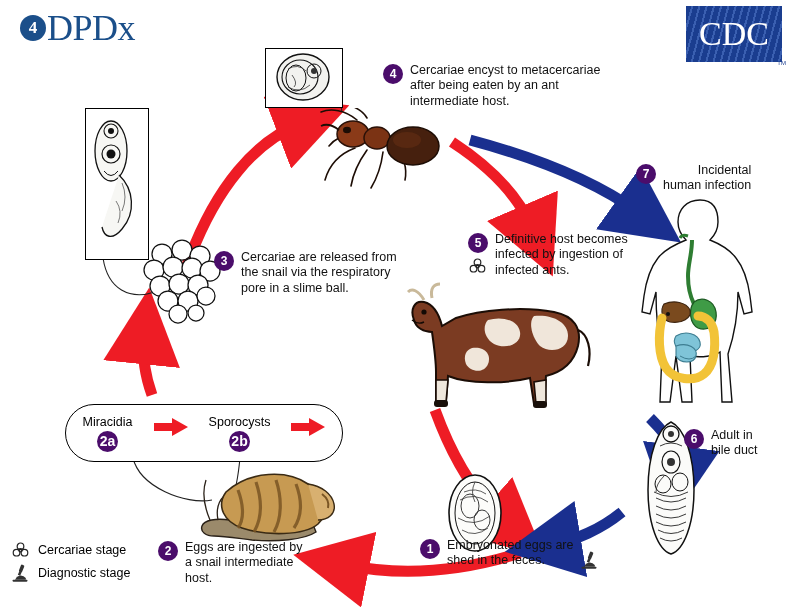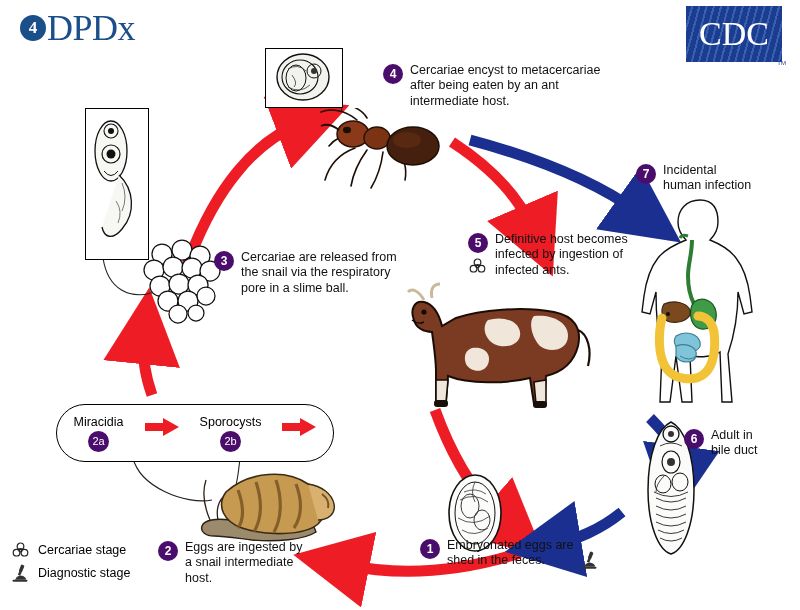--- a/index.html
+++ b/index.html
@@ -67,21 +67,21 @@
   
   .imgbox{position:absolute;border:1px solid #000;background:#fff;}
   .stagebox{
     position:absolute;border:1.4px solid #000;background:#fff;
   }
   .stagebox .row{display:flex;align-items:center;justify-content:space-around;height:100%;padding:0 6px;}
   .stagecell{text-align:center;}
   .stagecell .nm{font-size:12.5px;margin-bottom:2px;}
   .stagecell .bd{
     width:21px;height:21px;border-radius:50%;background:#4b0d6b;color:#fff;
-    font-size:11px;font-weight:normal;display:flex;align-items:center;justify-content:center;margin:0 auto;
+    font-size:14px;font-weight:bold;display:flex;align-items:center;justify-content:center;margin:0 auto;
   }
   svg{display:block;}
   .abs{position:absolute;}
 </style>
 </head>
 <body>
 
 <div id="stage">
 
   <div class="dpdx-logo">
@@ -279,21 +279,21 @@
     <g stroke="#7a5524" stroke-width="3.2" fill="none" opacity=".85">
       <path d="M42,28 C48,44 48,58 42,66"></path>
       <path d="M60,20 C66,38 66,56 58,70"></path>
       <path d="M80,18 C86,36 86,56 78,70"></path>
       <path d="M100,22 C106,38 106,54 98,66"></path>
     </g>
     <path d="M112,22 C126,24 136,32 138,42 C140,52 132,58 122,58" fill="#d8b070" stroke="#3a2a14" stroke-width="1.4"></path>
     <path d="M126,32 q8,6 6,14" stroke="#7a5524" stroke-width="2" fill="none"></path>
   </svg>
 
-  <div class="stagebox" style="left:56px;top:404px;width:276px;height:56px;border-radius:29px;">
+  <div class="stagebox" style="left:65px;top:404px;width:276px;height:56px;border-radius:29px;">
     <div class="row">
       <div class="stagecell">
         <div class="nm">Miracidia</div>
         <div class="bd">2a</div>
       </div>
       <svg width="34" height="18" viewBox="0 0 34 18" style="margin-top:-12px;">
         <path d="M0,5 L18,5 L18,0 L34,9 L18,18 L18,13 L0,13 Z" fill="#ee1c25"></path>
       </svg>
       <div class="stagecell">
         <div class="nm">Sporocysts</div>
@@ -331,21 +331,21 @@
         </g>
       </svg>
     </div>
     <div class="steptext" style="white-space:pre-line;">Definitive host becomes
 infected by ingestion of
 infected ants.</div>
   </div>
 
   <div class="step" style="left:636px;top:163px;width:150px;">
     <div class="badge">7</div>
-    <div class="steptext" style="white-space:pre-line;">Incidental
+    <div class="steptext" style="white-space:pre-line;text-align:right;">Incidental
 human infection</div>
   </div>
 
   <div class="step" style="left:684px;top:428px;width:110px;">
     <div class="badge">6</div>
     <div class="steptext" style="white-space:pre-line;">Adult in
 bile duct</div>
   </div>
 
   <div class="step" style="left:420px;top:538px;width:180px;">

